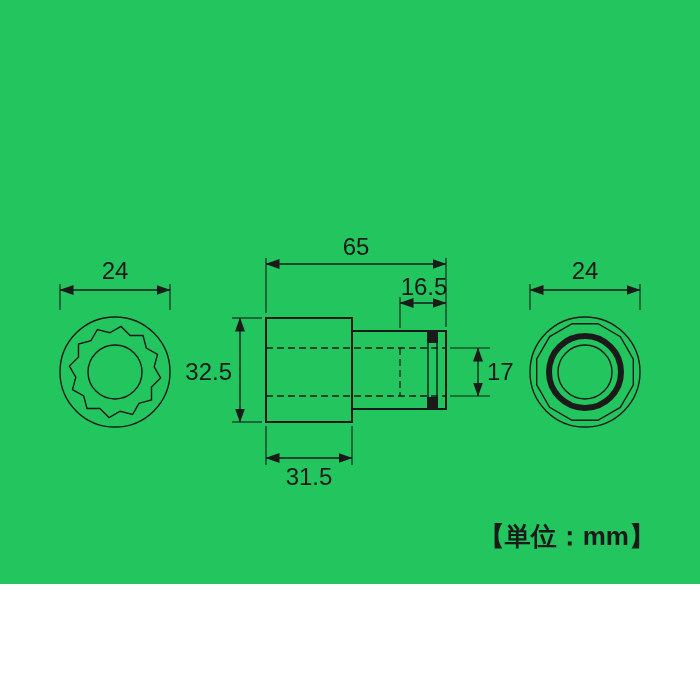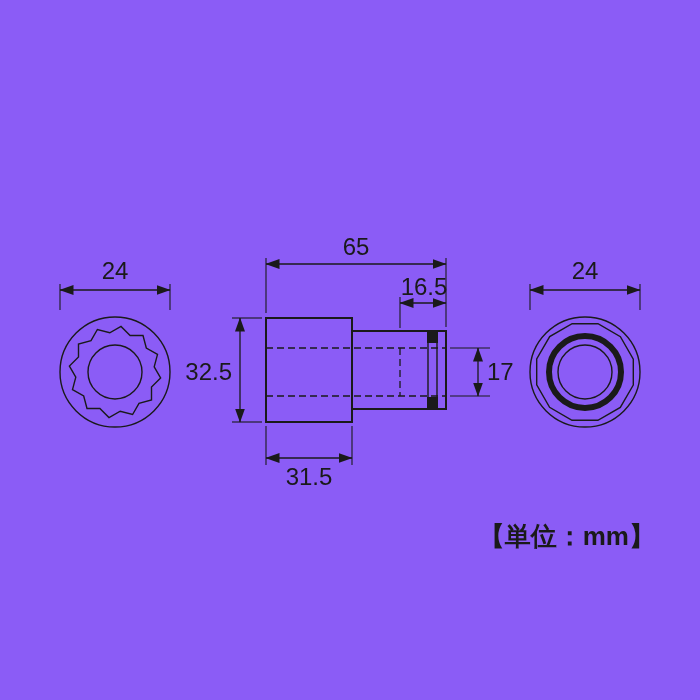--- a/index.html
+++ b/index.html
@@ -3,22 +3,22 @@
 <meta charset="utf-8">
 <style>
   html, body {
     margin: 0;
     padding: 0;
     background: #ffffff;
   }
   #canvas {
     position: relative;
     width: 700px;
-    height: 700px;
-    background: #8b5cf6;
+    height: 584px;
+    background: #22c55e;
     overflow: hidden;
   }
   svg text {
     font-family: "Liberation Sans", sans-serif;
     fill: #1a1a1a;
   }
   .dim-text {
     font-size: 24px;
   }
   .units-text {

